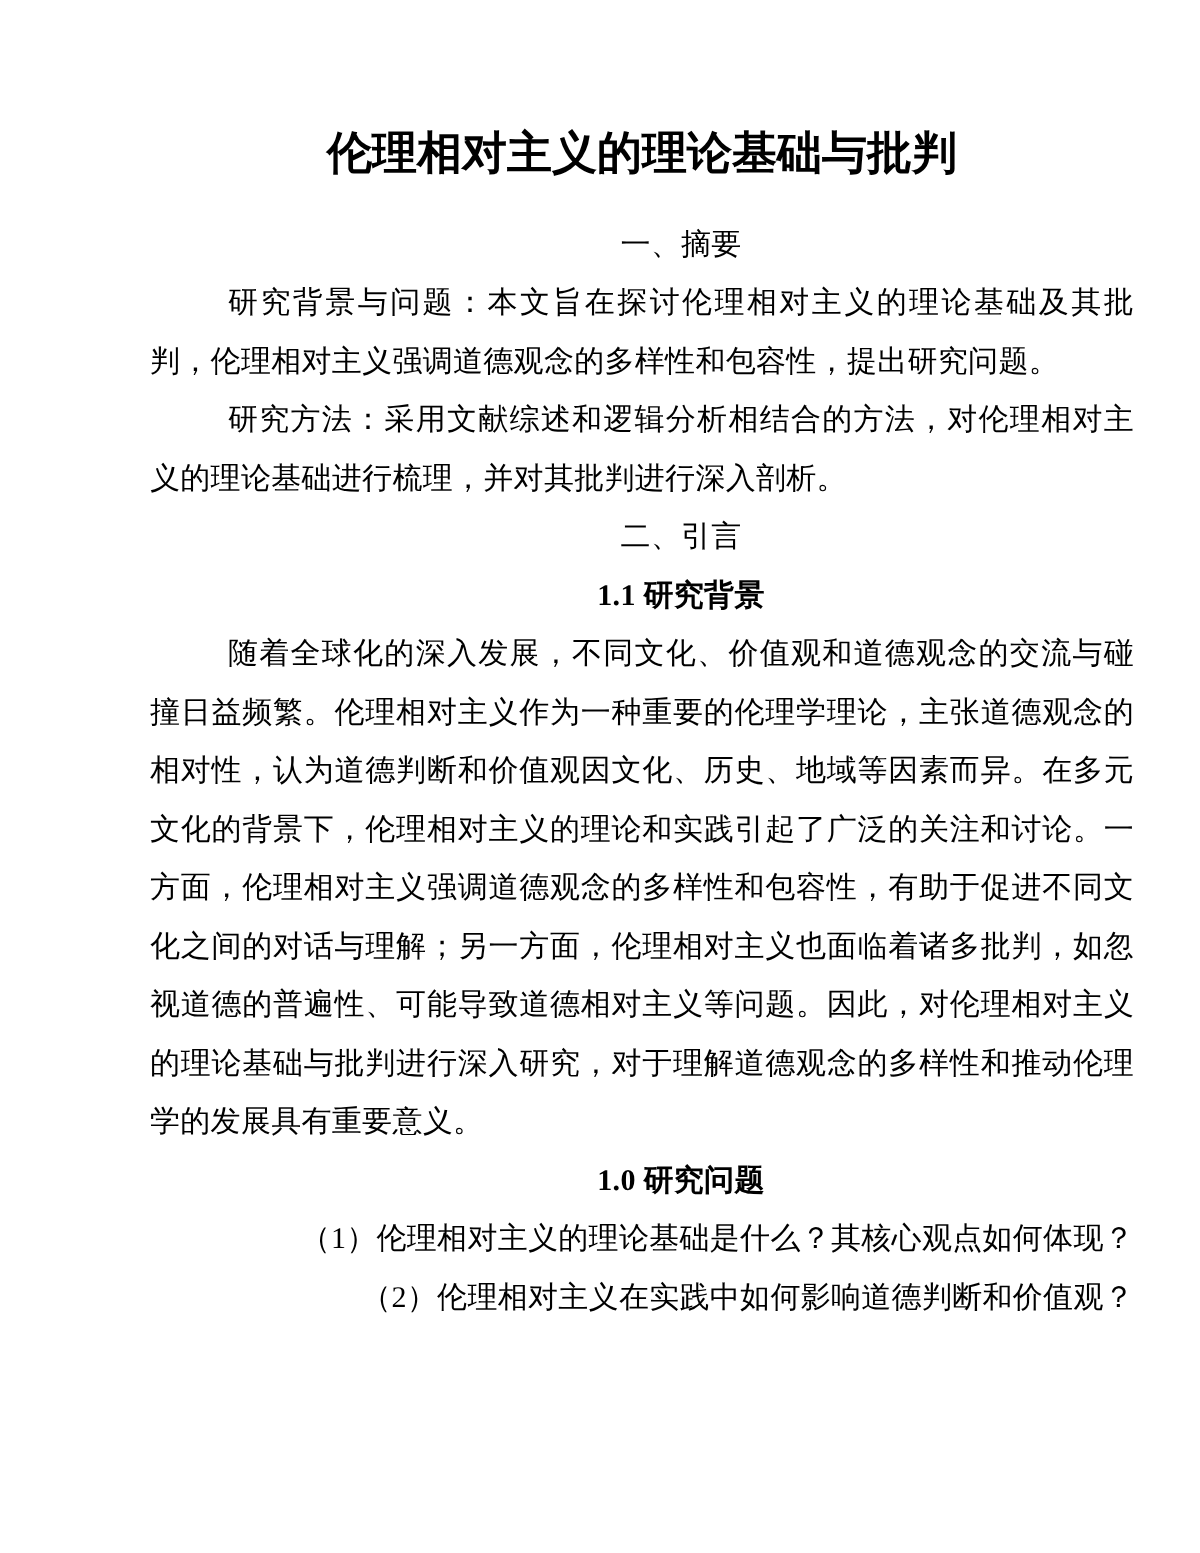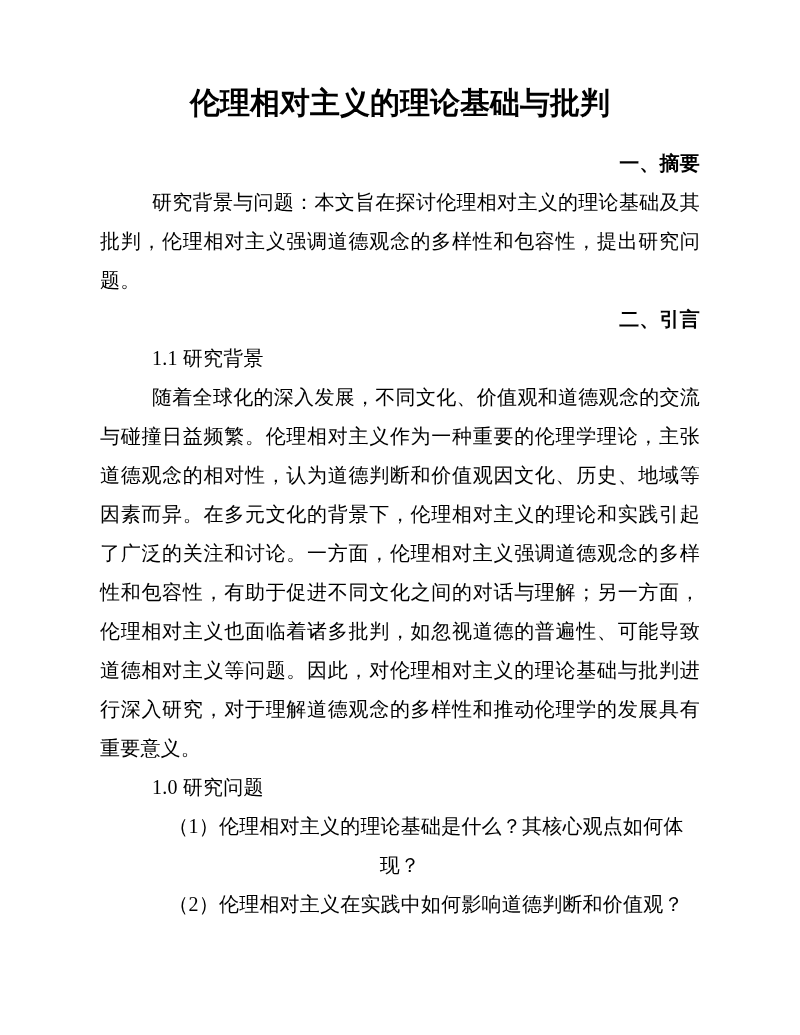--- a/index.html
+++ b/index.html
@@ -6,62 +6,64 @@
     margin: 0;
     padding: 0;
     background: #ffffff;
   }
   .page {
     position: relative;
     width: 800px;
     height: 1035px;
     background: #ffffff;
     box-sizing: border-box;
-    padding: 82px 100px 40px 100px;
+    padding: 82px 44px 40px 100px;
     font-family: "Liberation Serif", "DejaVu Serif", serif;
     color: #000000;
     overflow: hidden;
   }
   .doc-title {
     margin: 0 0 20px 0;
     font-size: 30px;
     font-weight: bold;
     text-align: center;
     line-height: 1.4;
   }
   .para {
     margin: 0;
     font-size: 20px;
     line-height: 39px;
     text-align: justify;
     text-indent: 52px;
     letter-spacing: 0.2px;
   }
   .para.heading {
-    font-weight: bold;
-    text-align: right;
+    font-weight: normal;
+    text-align: center;
   }
   .para.sub {
-    text-align: left;
+    text-align: center;
+    font-weight: bold;
   }
   .para.question {
-    text-align: center;
+    text-align: right;
   }
 </style>
 </head>
 <body>
 
 <div class="page">
 
   <h1 class="doc-title">伦理相对主义的理论基础与批判</h1>
 
   <p class="para heading">一、摘要</p>
 
   <p class="para">研究背景与问题：本文旨在探讨伦理相对主义的理论基础及其批判，伦理相对主义强调道德观念的多样性和包容性，提出研究问题。</p>
 
+  <p class="para">研究方法：采用文献综述和逻辑分析相结合的方法，对伦理相对主义的理论基础进行梳理，并对其批判进行深入剖析。</p>
 
 
   <p class="para heading">二、引言</p>
 
   <p class="para sub">1.1 研究背景</p>
 
   <p class="para">随着全球化的深入发展，不同文化、价值观和道德观念的交流与碰撞日益频繁。伦理相对主义作为一种重要的伦理学理论，主张道德观念的相对性，认为道德判断和价值观因文化、历史、地域等因素而异。在多元文化的背景下，伦理相对主义的理论和实践引起了广泛的关注和讨论。一方面，伦理相对主义强调道德观念的多样性和包容性，有助于促进不同文化之间的对话与理解；另一方面，伦理相对主义也面临着诸多批判，如忽视道德的普遍性、可能导致道德相对主义等问题。因此，对伦理相对主义的理论基础与批判进行深入研究，对于理解道德观念的多样性和推动伦理学的发展具有重要意义。</p>
 
   <p class="para sub">1.0 研究问题</p>
 

